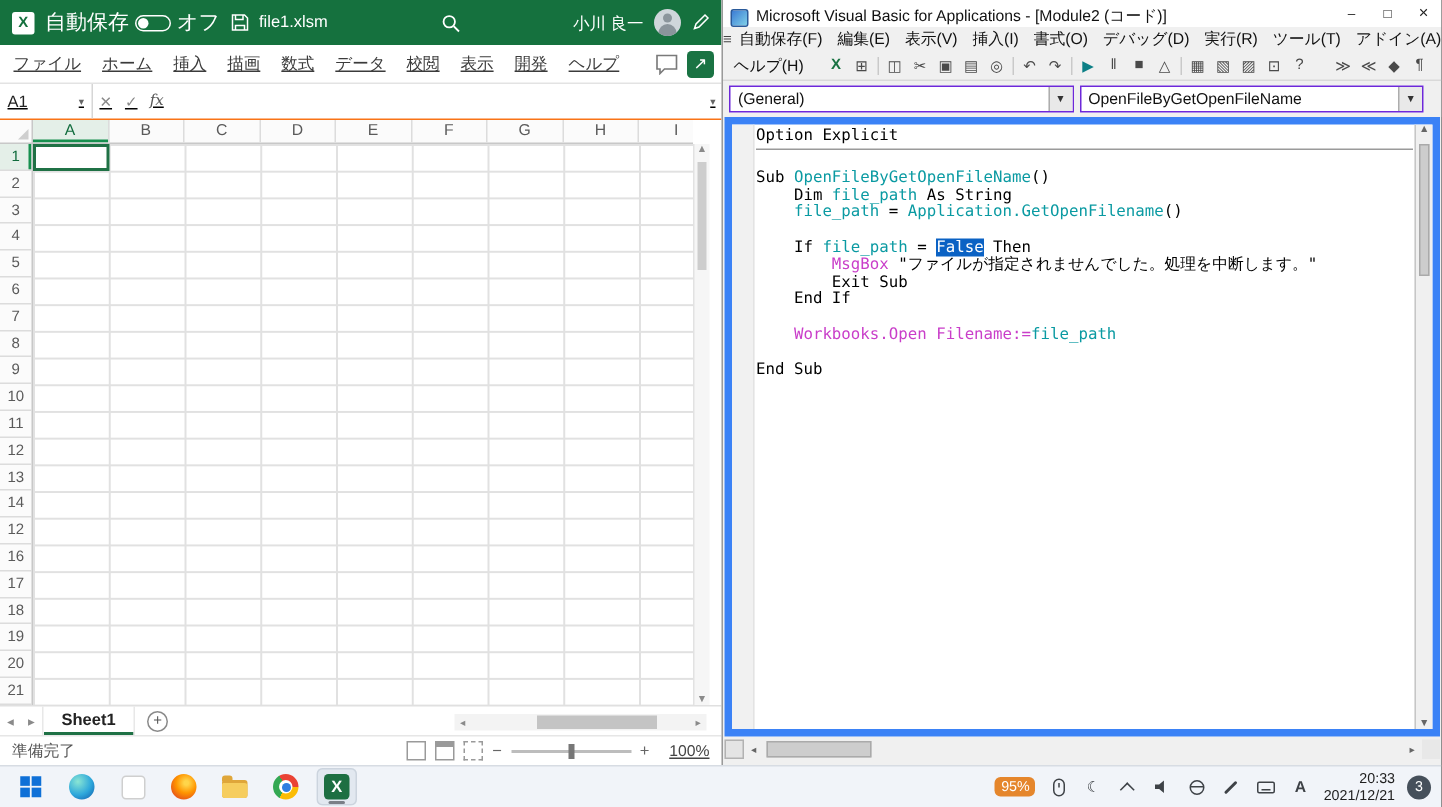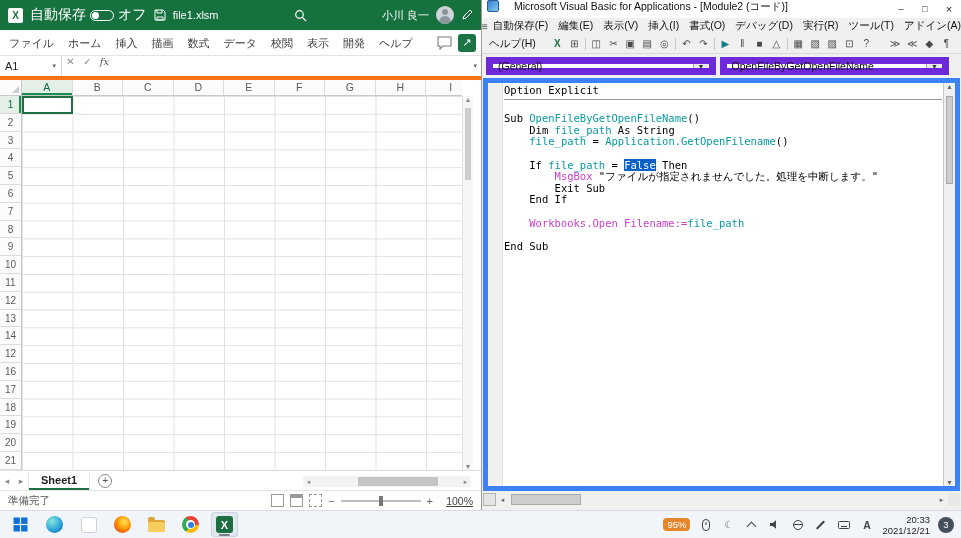--- a/index.html
+++ b/index.html
@@ -23,21 +23,21 @@
   .avatar::before { content:""; position:absolute; top:3px; left:6px; width:6px; height:6px; background:#8b959c; border-radius:50%; }
   .avatar::after  { content:""; position:absolute; top:10px; left:3px; width:12px; height:8px; background:#8b959c; border-radius:6px 6px 0 0; }
 
   .xl-tabs { height:26px; display:flex; align-items:center; font-size:11px; color:#3b3b3b;
              border-bottom:1px solid #e3e3e3; padding-left:2px; position:relative; }
   .xl-tab { padding:0 7px; line-height:26px; white-space:nowrap; }
   .xl-tabs-right { position:absolute; right:5px; top:0; height:100%; display:flex; align-items:center; gap:6px; }
   .share-btn { width:18px; height:18px; background:#1a7343; border-radius:3px; color:#fff; font-size:11px;
                display:flex; align-items:center; justify-content:center; }
 
-  .xl-formula { height:24px; display:flex; align-items:flex-start; border-bottom:4px solid #f97316; font-size:11px; }
+  .xl-formula { height:24px; display:flex; align-items:center; border-bottom:1px solid #f97316; font-size:11px;text-decoration:underline; }
   .namebox { width:62px; height:100%; border-right:1px solid #d6d6d6; display:flex; align-items:center;
              padding:0 5px; gap:4px; color:#222; }
   .nb-arrow { margin-left:auto; font-size:7px; color:#666; }
   .fm-ico { width:17px; text-align:center; color:#8a8a8a; font-size:10px; }
   .fm-fx { font-family:"DejaVu Serif",serif; font-style:italic; color:#555; }
   .fm-input { flex:1; height:100%; display:flex; align-items:center; justify-content:flex-end; padding-right:4px; }
 
   .xl-gridwrap { position:absolute; top:80px; left:0; width:481px; height:390px; background:#fff; }
   .xl-corner { position:absolute; left:0; top:0; width:22px; height:16px; background:#fbfbfb;
                border-right:1px solid #c8c8c8; border-bottom:1px solid #c8c8c8; }
@@ -84,21 +84,21 @@
   .viewico.v2 { border-top-width:4px; }
   .viewico.v3 { border-style:dashed; }
   .zoom-minus,.zoom-plus { color:#666; font-size:11px; }
   .zoom-track { width:80px; height:2px; background:#bdbdbd; position:relative; }
   .zoom-thumb { position:absolute; left:48%; top:-4px; width:4px; height:10px; background:#777; }
   .zoom-label { width:34px; text-align:right; color:#444;text-decoration:underline; }
 
   
   #vba-win { position:absolute; left:481px; top:0; width:480px; height:510px; background:#f0f0f0;
              border-left:1px solid #9a9a9a; }
-  .vb-title { height:18px; background:#fff; display:flex; align-items:flex-start; gap:15px; font-size:10.5px;
+  .vb-title { height:18px; background:#fff; display:flex; align-items:flex-end; gap:5px; font-size:10.5px;
               color:#111; padding-left:5px; }
   .vb-appicon { width:12px; height:12px; background:linear-gradient(135deg,#3b7bd4,#7fd0e8); border:1px solid #2a5a9a;
                 border-radius:2px; }
   .vb-ctrls { margin-left:auto; display:flex; height:100%; }
   .vb-ctrl { width:24px; height:100%; display:flex; align-items:center; justify-content:center;
              font-size:9px; color:#222; }
   .vb-ctrl.close { font-size:11px; }
 
   .vb-menu1 { height:16px; display:flex; align-items:center; font-size:10.5px; color:#111; background:#f0f0f0; }
   .vb-menuicon { width:16px; text-align:center; color:#444; font-size:10px; }
@@ -108,21 +108,21 @@
               background:#f0f0f0; border-bottom:1px solid #d9d9d9; padding-left:2px; }
   .vb-toolbar { display:flex; align-items:center; margin-left:8px; }
   .tbico { width:17px; height:15px; display:flex; align-items:center; justify-content:center;
            font-size:10px; color:#4a4a4a; }
   .tbico.green { color:#1a7343; font-weight:bold; }
   .tbico.teal { color:#0c7f86; }
   .tb-sep { width:1px; height:12px; background:#c9c9c9; margin:0 2px; }
   .tb-gap { width:12px; }
 
   .vb-combos { height:24px; display:flex; align-items:center; gap:4px; padding:2px 12px 2px 4px; background:#f0f0f0; }
-  .combo { flex:1; height:18px; background:#fff; border:7px solid #6d28d9; display:flex; align-items:center;
+  .combo { flex:1; height:18px; background:#fff; border:1px solid #6d28d9; display:flex; align-items:center;
            font-size:10.5px; color:#111; padding-left:5px; }
   .combo-arrow { margin-left:auto; width:16px; height:100%; background:#e9e9e9; border-left:1px solid #adadad;
                  display:flex; align-items:center; justify-content:center; font-size:7px; color:#333; }
 
   .vb-codewrap { position:absolute; top:78px; left:1px; right:1px; bottom:19px; background:#fff;
                  border:5px solid #3b82f6; overflow:hidden; }
   .vb-margin { position:absolute; left:0; top:0; bottom:0; width:15px; background:#f1f1f1; border-right:1px solid #e3e3e3; }
   .vb-code { position:absolute; left:16px; top:2px; right:13px; bottom:0;
              font-family:"DejaVu Sans Mono",monospace; font-size:10.5px; line-height:11.6px;
              white-space:pre; overflow:hidden; color:#000; }
@@ -219,21 +219,21 @@
       <span>小川 良一</span>
       <span class="avatar"></span>
       <span>
         <svg width="12" height="12" viewBox="0 0 12 12">
             <path d="M2 10 l1-3 6-6 2 2-6 6 z" fill="none" stroke="#fff" stroke-width="1"></path>
           </svg>
       </span>
     </div>
 
     <div class="xl-tabs">
-      <span id="ribbon-tabs" style="display:flex;">
+      <span id="ribbon-tabs" style="display:flex;text-decoration:underline;">
           <span class="xl-tab">ファイル</span>
           <span class="xl-tab">ホーム</span>
           <span class="xl-tab">挿入</span>
           <span class="xl-tab">描画</span>
           <span class="xl-tab">数式</span>
           <span class="xl-tab">データ</span>
           <span class="xl-tab">校閲</span>
           <span class="xl-tab">表示</span>
           <span class="xl-tab">開発</span>
           <span class="xl-tab">ヘルプ</span>

